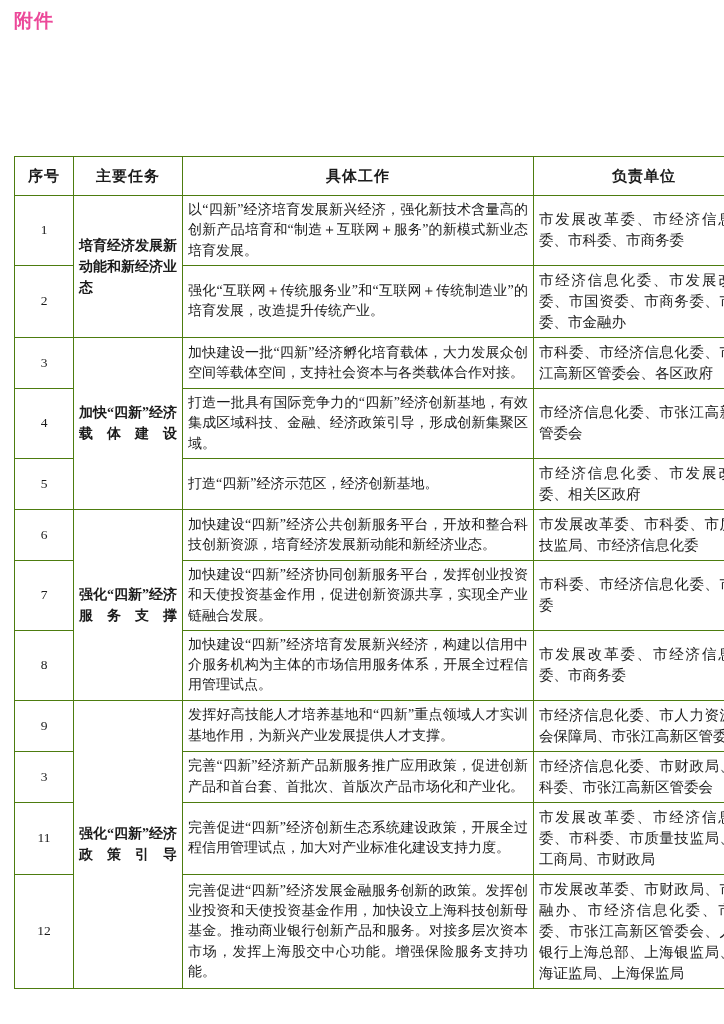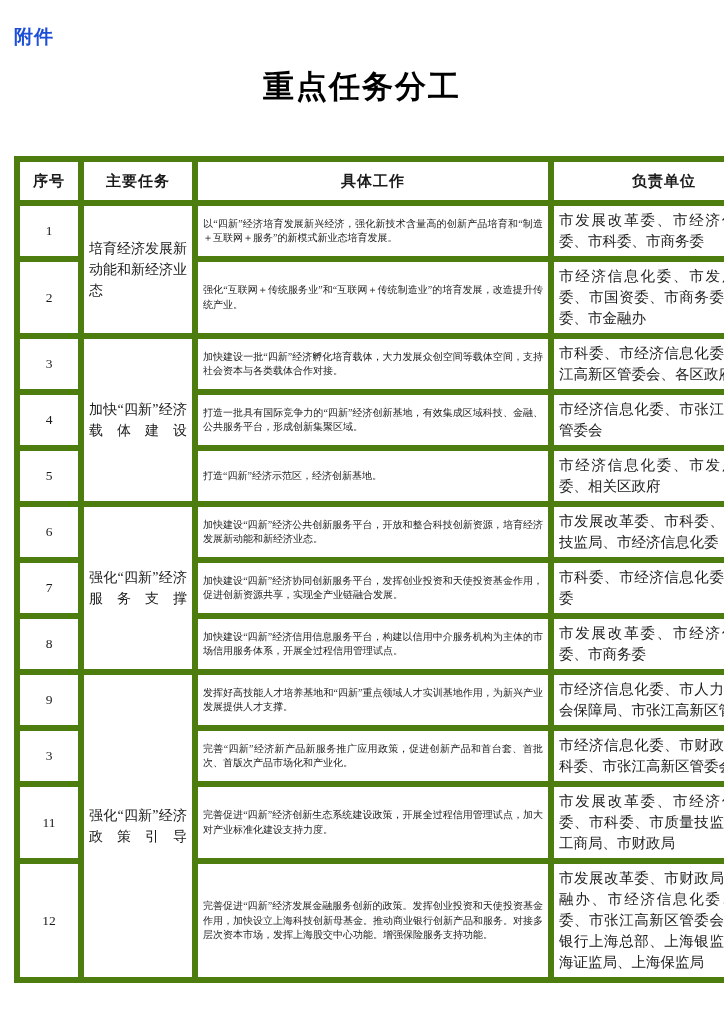--- a/index.html
+++ b/index.html
@@ -17,26 +17,26 @@
   }
   .page {
     width: 724px;
     height: 1024px;
     position: relative;
     box-sizing: border-box;
   }
   .attachment-label {
     position: absolute;
     left: 14px;
-    top: 24px;
+    top: 8px;
     font-family: "Liberation Sans", "DejaVu Sans", sans-serif;
     font-size: 19px;
     font-weight: 700;
     letter-spacing: 1px;
-    color: #1d4ed8;
+    color: #ec4899;
   }
   .doc-title {
     position: absolute;
     left: 0;
     top: 66px;
     width: 724px;
     text-align: center;
     font-family: "Liberation Serif", "DejaVu Serif", serif;
     font-size: 31px;
     font-weight: 700;
@@ -45,21 +45,21 @@
   }
   table.main-table {
     position: absolute;
     left: 14px;
     top: 156px;
     width: 696px;
     border-collapse: collapse;
     table-layout: fixed;
   }
   table.main-table td, table.main-table th {
-    border: 6px solid #4d7c0f;
+    border: 1px solid #4d7c0f;
     vertical-align: middle;
     padding: 4px 5px;
     font-family: "Liberation Serif", "DejaVu Serif", serif;
     color: #1b1b1b;
   }
   thead th {
     text-align: center;
     font-size: 15px;
     font-weight: 700;
     height: 30px;
@@ -72,24 +72,24 @@
     font-size: 13.5px;
     width: 48px;
   }
   td.col-group {
     text-align: justify;
     text-align-last: justify;
     font-size: 14px;
     width: 98px;
     line-height: 1.5;
     padding: 4px 7px;
-    font-weight: 400;
+    font-weight: 700;
   }
   td.col-work {
-    font-size: 10px;
+    font-size: 14px;
     line-height: 1.45;
     text-align: justify;
     text-align-last: left;
     width: 340px;
     padding: 5px 6px;
   }
   td.col-unit {
     font-size: 14.5px;
     line-height: 1.45;
     width: 210px;
@@ -102,21 +102,20 @@
   .hdr-work { width: 340px; }
   .hdr-unit { width: 210px; }
 </style>
 </head>
 <body>
 
 <div class="page">
 
   <div class="attachment-label">附件</div>
 
-  <div class="doc-title">重点任务分工</div>
 
   <table class="main-table">
     <thead>
       <tr>
         <th class="hdr-no">序号</th>
         <th class="hdr-task">主要任务</th>
         <th class="hdr-work">具体工作</th>
         <th class="hdr-unit">负责单位</th>
       </tr>
     </thead>
@@ -137,21 +136,21 @@
 
       <tr>
         <td class="col-no">3</td>
         <td class="col-group" rowspan="3">加快“四新”经济载体建设</td>
         <td class="col-work">加快建设一批“四新”经济孵化培育载体，大力发展众创空间等载体空间，支持社会资本与各类载体合作对接。</td>
         <td class="col-unit">市科委、市经济信息化委、市张江高新区管委会、各区政府</td>
       </tr>
 
       <tr>
         <td class="col-no">4</td>
-        <td class="col-work">打造一批具有国际竞争力的“四新”经济创新基地，有效集成区域科技、金融、公共服务平台，形成创新集聚区域。</td>
+        <td class="col-work">打造一批具有国际竞争力的“四新”经济创新基地，有效集成区域科技、金融、经济政策引导，形成创新集聚区域。</td>
         <td class="col-unit">市经济信息化委、市张江高新区管委会</td>
       </tr>
 
       <tr>
         <td class="col-no">5</td>
         <td class="col-work">打造“四新”经济示范区，经济创新基地。</td>
         <td class="col-unit">市经济信息化委、市发展改革委、相关区政府</td>
       </tr>
 
       <tr>
@@ -162,21 +161,21 @@
       </tr>
 
       <tr>
         <td class="col-no">7</td>
         <td class="col-work">加快建设“四新”经济协同创新服务平台，发挥创业投资和天使投资基金作用，促进创新资源共享，实现全产业链融合发展。</td>
         <td class="col-unit">市科委、市经济信息化委、市教委</td>
       </tr>
 
       <tr>
         <td class="col-no">8</td>
-        <td class="col-work">加快建设“四新”经济信用信息服务平台，构建以信用中介服务机构为主体的市场信用服务体系，开展全过程信用管理试点。</td>
+        <td class="col-work">加快建设“四新”经济培育发展新兴经济，构建以信用中介服务机构为主体的市场信用服务体系，开展全过程信用管理试点。</td>
         <td class="col-unit">市发展改革委、市经济信息化委、市商务委</td>
       </tr>
 
       <tr>
         <td class="col-no">9</td>
         <td class="col-group" rowspan="4">强化“四新”经济政策引导</td>
         <td class="col-work">发挥好高技能人才培养基地和“四新”重点领域人才实训基地作用，为新兴产业发展提供人才支撑。</td>
         <td class="col-unit">市经济信息化委、市人力资源社会保障局、市张江高新区管委会</td>
       </tr>
 

